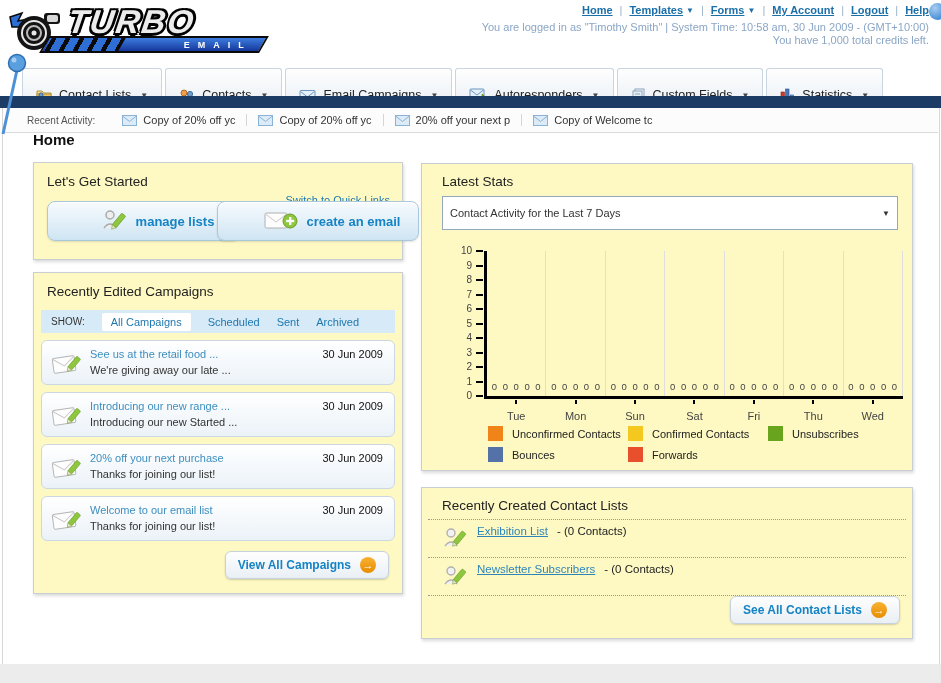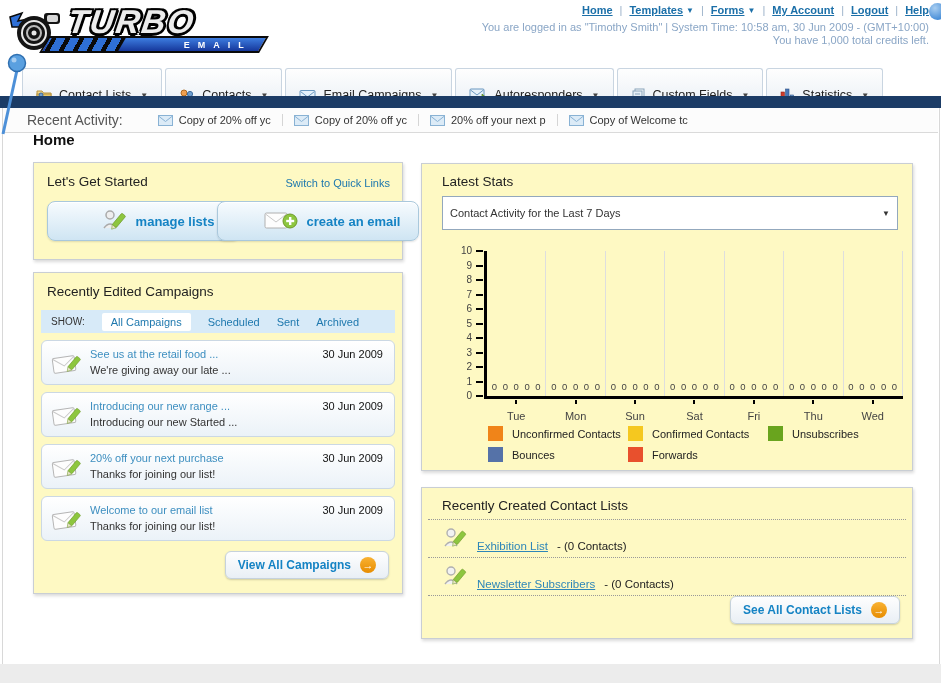--- a/index.html
+++ b/index.html
@@ -30,34 +30,34 @@
   
   .tabs{position:absolute;left:22px;top:68px;display:flex;gap:3px;}
   .tab{height:28px;padding:12px 13px;display:flex;align-items:center;gap:7px;cursor:pointer;
       background:linear-gradient(#fefefe,#e2eaf2);border:1px solid #c9d5e1;border-bottom:none;
       border-radius:3px 3px 0 0;font-size:12.5px;color:#222;}
   .tab .caret{font-size:8px;color:#444;margin-left:2px;}
   .navy-bar{position:absolute;left:0;top:96px;width:941px;height:12px;background:#1c3c66;}
   
   .activity{position:absolute;left:3px;top:108px;width:935px;height:25px;background:#fcfcfc;
       border-bottom:1px solid #dadada;display:flex;align-items:center;padding-left:24px;box-sizing:border-box;}
-  .activity .lbl{font-size:14px;color:#555;margin-right:24px;}
+  .activity .lbl{font-size:10px;color:#555;margin-right:16px;}
   .act-item{display:flex;align-items:center;gap:6px;font-size:11px;color:#333;padding:0 11px;cursor:pointer;}
   .act-item + .act-item{border-left:1px solid #d5d5d5;}
   
   .frame{position:absolute;left:2px;top:108px;width:936px;height:556px;border-left:1px solid #d8d8d8;
       border-right:1px solid #d8d8d8;border-bottom:1px solid #c9c9c9;pointer-events:none;}
   .footer-strip{position:absolute;left:0;top:664px;width:941px;height:19px;background:#ececec;}
   
   .page-title{position:absolute;left:33px;top:131px;font-size:15px;font-weight:bold;color:#111;}
   .panel{position:absolute;background:#fef9c3;border:1px solid #c9ced4;box-shadow:1px 2px 3px rgba(0,0,0,.15);}
   .p-title{position:absolute;left:13px;top:11px;font-size:13.5px;color:#222;}
   
   #gs{left:33px;top:162px;width:368px;height:96px;}
-  #gs .switch{position:absolute;right:12px;top:14px;font-size:11px;color:#1e78ae;cursor:pointer;}
+  #gs .switch{position:absolute;right:12px;top:31px;font-size:11px;color:#1e78ae;cursor:pointer;}
   .btn-lg{position:absolute;top:38px;height:38px;display:flex;align-items:center;justify-content:center;gap:9px;
       background:linear-gradient(#f7fbfe,#cfe5f3);border:1px solid #a9c8dc;border-radius:8px;cursor:pointer;
       font-size:13px;font-weight:bold;color:#1583c4;box-shadow:inset 0 1px 0 #fff,0 1px 2px rgba(0,0,0,.12);padding-left:28px;}
   
   #camp{left:33px;top:272px;width:368px;height:320px;}
   .showbar{position:absolute;left:7px;top:37px;width:354px;height:23px;background:#d7eaf8;
       display:flex;align-items:center;padding-left:10px;box-sizing:border-box;gap:17px;}
   .showbar .show-lbl{font-size:10px;color:#333;}
   .filter{font-size:11px;color:#1e78ae;cursor:pointer;}
   .filter.active{background:#fff;padding:3px 9px;border-radius:2px;}
@@ -92,21 +92,21 @@
   .xtick{position:absolute;bottom:-8px;left:50%;margin-left:-1px;width:2px;height:4px;background:#000;}
   .xlab{position:absolute;bottom:-26px;left:0;right:0;text-align:center;font-size:11px;color:#444;}
   .legend{position:absolute;left:66px;top:261px;width:424px;display:flex;flex-wrap:wrap;}
   .legend-item{width:140px;height:17px;display:flex;align-items:center;margin-bottom:4px;}
   .legend-swatch{width:15px;height:15px;margin-right:9px;flex:none;}
   .legend-label{font-size:11px;color:#222;white-space:nowrap;}
   
   #lists{left:421px;top:487px;width:490px;height:150px;}
   #lists .p-title{left:20px;top:10px;}
   .cl-items{position:absolute;left:6px;top:31px;width:478px;}
-  .cl-item{display:flex;align-items:flex-end;gap:9px;padding:5px 0 5px 14px;border-top:1px dotted #999;cursor:pointer;}
+  .cl-item{display:flex;align-items:flex-start;gap:9px;padding:5px 0 5px 14px;border-top:1px dotted #999;cursor:pointer;}
   .cl-item:last-child{border-bottom:1px dotted #999;}
   .cl-link{font-size:11.5px;color:#2e86b8;text-decoration:underline;cursor:pointer;}
   .cl-suffix{font-size:11.5px;color:#222;}
   #lists .btn-sm{right:12px;top:108px;}
 </style>
 </head>
 <body>
 
 <div class="page">
 

